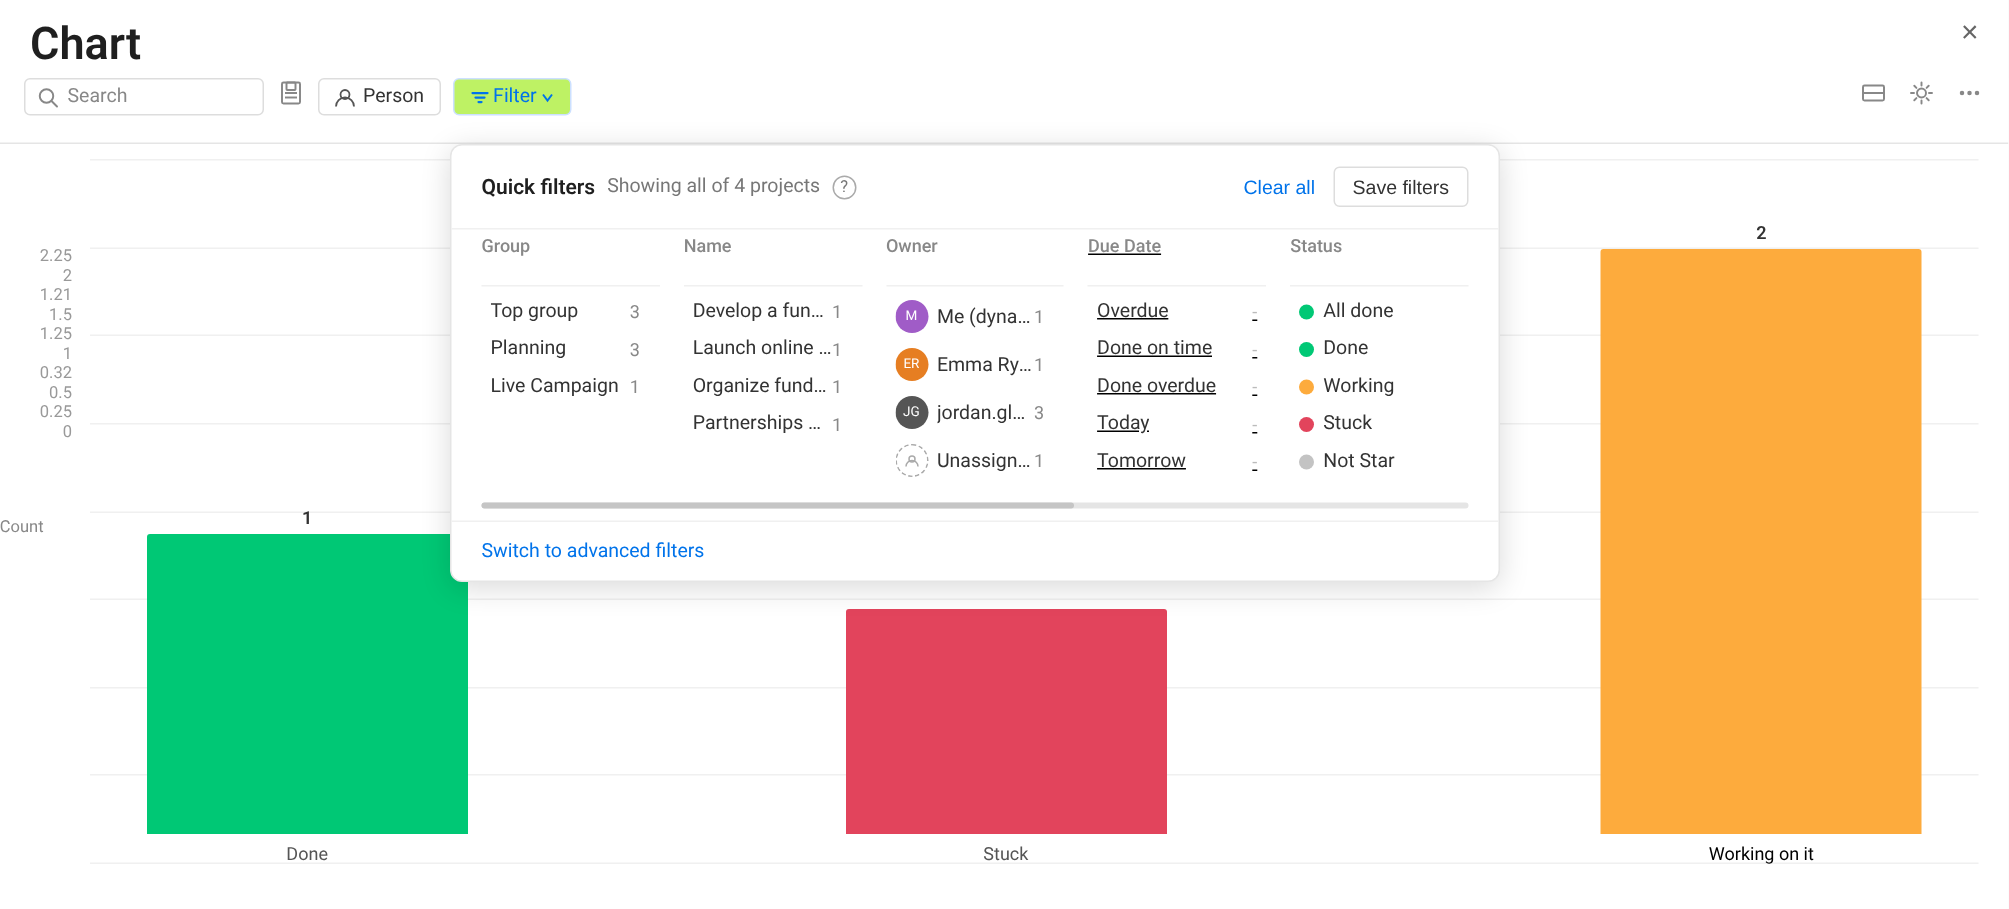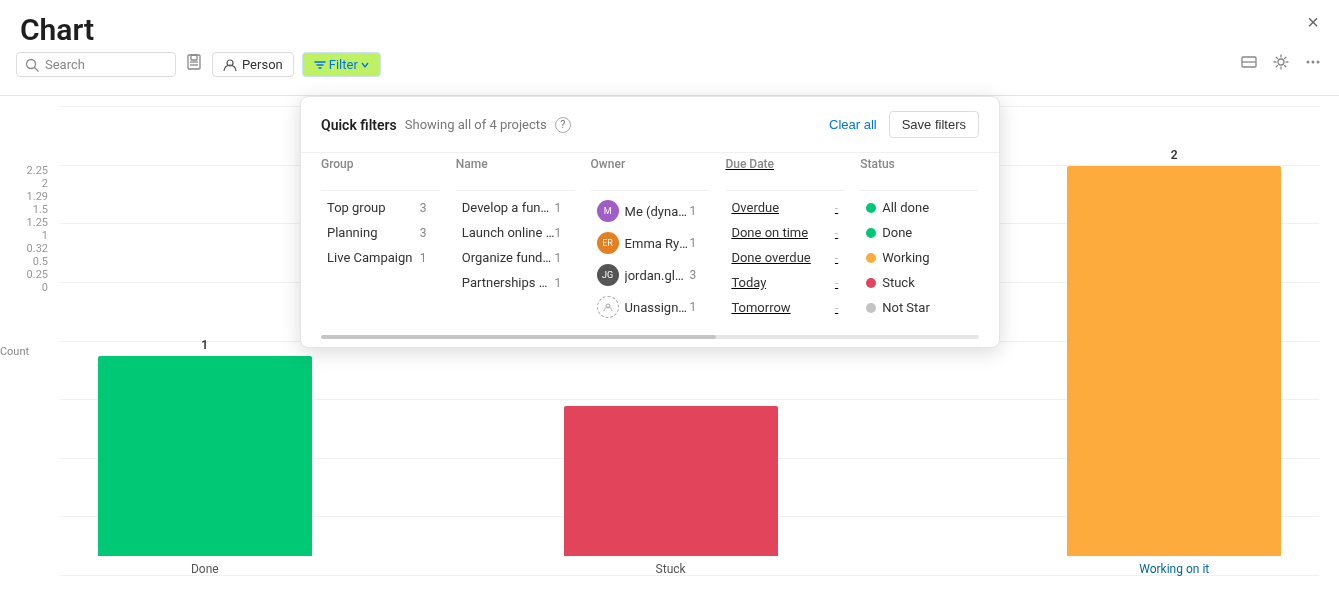--- a/index.html
+++ b/index.html
@@ -393,21 +393,21 @@
         <circle cx="15" cy="10" r="1.5" fill="#888"></circle>
       </svg>
     </div>
   </div>
 
   <div class="chart-area">
 
     <div class="y-axis">
       <span class="y-label">2.25</span>
       <span class="y-label">2</span>
-      <span class="y-label">1.29</span>
+      <span class="y-label">1.21</span>
       <span class="y-label">1.5</span>
       <span class="y-label">1.25</span>
       <span class="y-label">1</span>
       <span class="y-label">0.32</span>
       <span class="y-label">0.5</span>
       <span class="y-label">0.25</span>
       <span class="y-label">0</span>
     </div>
 
     <span class="count-label" style="position:absolute; left:8px; top:50%; transform:translateY(-50%) rotate(-90deg); font-size:11px; color:#888;">Count</span>
@@ -433,21 +433,21 @@
       </div>
 
       <div style="position:absolute; left:40%; bottom:0; width:17%; display:flex; flex-direction:column; align-items:center;">
         <div style="width:100%; height:150px; background:#e2445c; border-radius:2px 2px 0 0;"></div>
         <span style="font-size:12px; color:#555; margin-top:6px;">Stuck</span>
       </div>
 
       <div style="position:absolute; right:3%; bottom:0; width:17%; display:flex; flex-direction:column; align-items:center;">
         <span style="font-size:12px; font-weight:600; color:#333; margin-bottom:4px;">2</span>
         <div style="width:100%; height:390px; background:#fdab3d; border-radius:2px 2px 0 0;"></div>
-        <span style="font-size:12px; color:#0369a1; margin-top:6px;">Working on it</span>
+        <span style="font-size:12px; color:#000000; margin-top:6px;">Working on it</span>
       </div>
     </div>
   </div>
 
   <div class="quick-filters-panel">
 
     <div class="qf-header">
       <span class="qf-title">Quick filters</span>
       <span class="qf-subtitle">Showing all of 4 projects</span>
       <div class="qf-help">?</div>
@@ -592,16 +592,17 @@
       </div>
 
     </div>
 
     <div class="scrollbar-container">
       <div class="scrollbar-track">
         <div class="scrollbar-thumb"></div>
       </div>
     </div>
 
+    <div class="qf-footer">Switch to advanced filters</div>
 
   </div>
 
 </div>
 
 </body></html>

